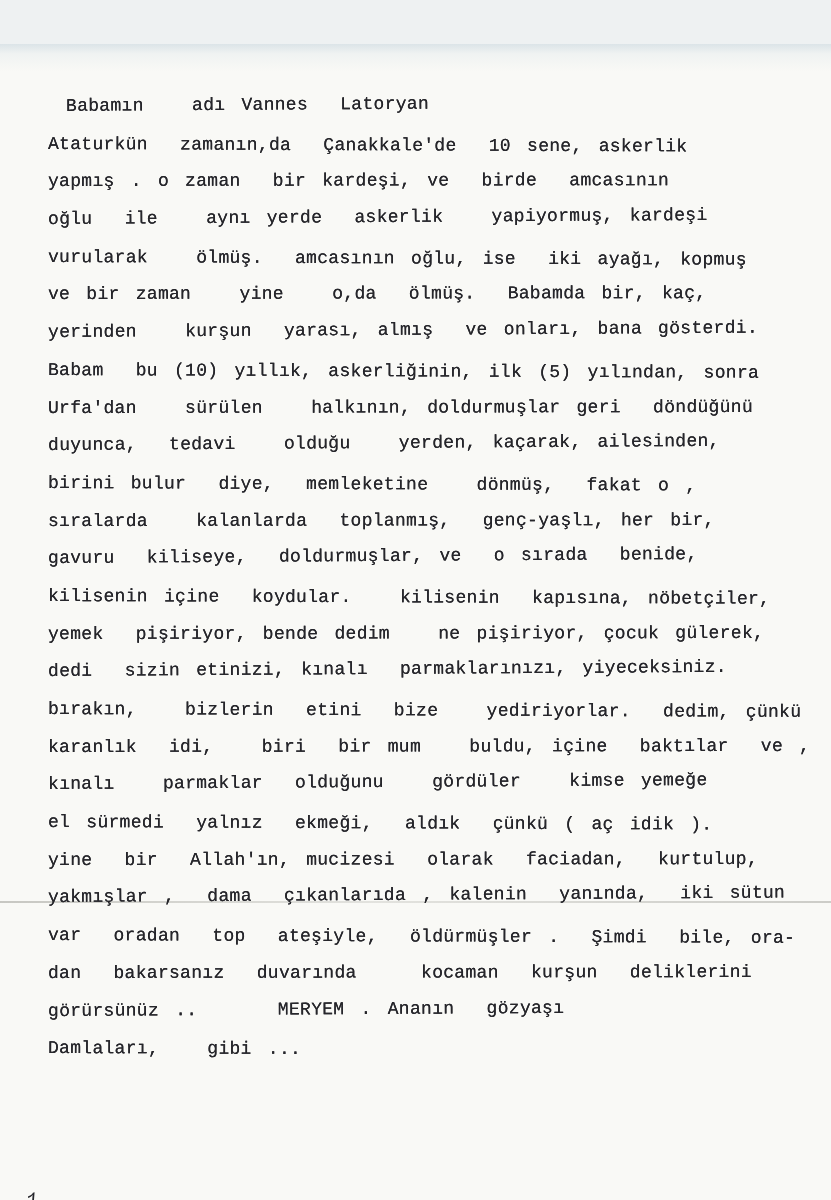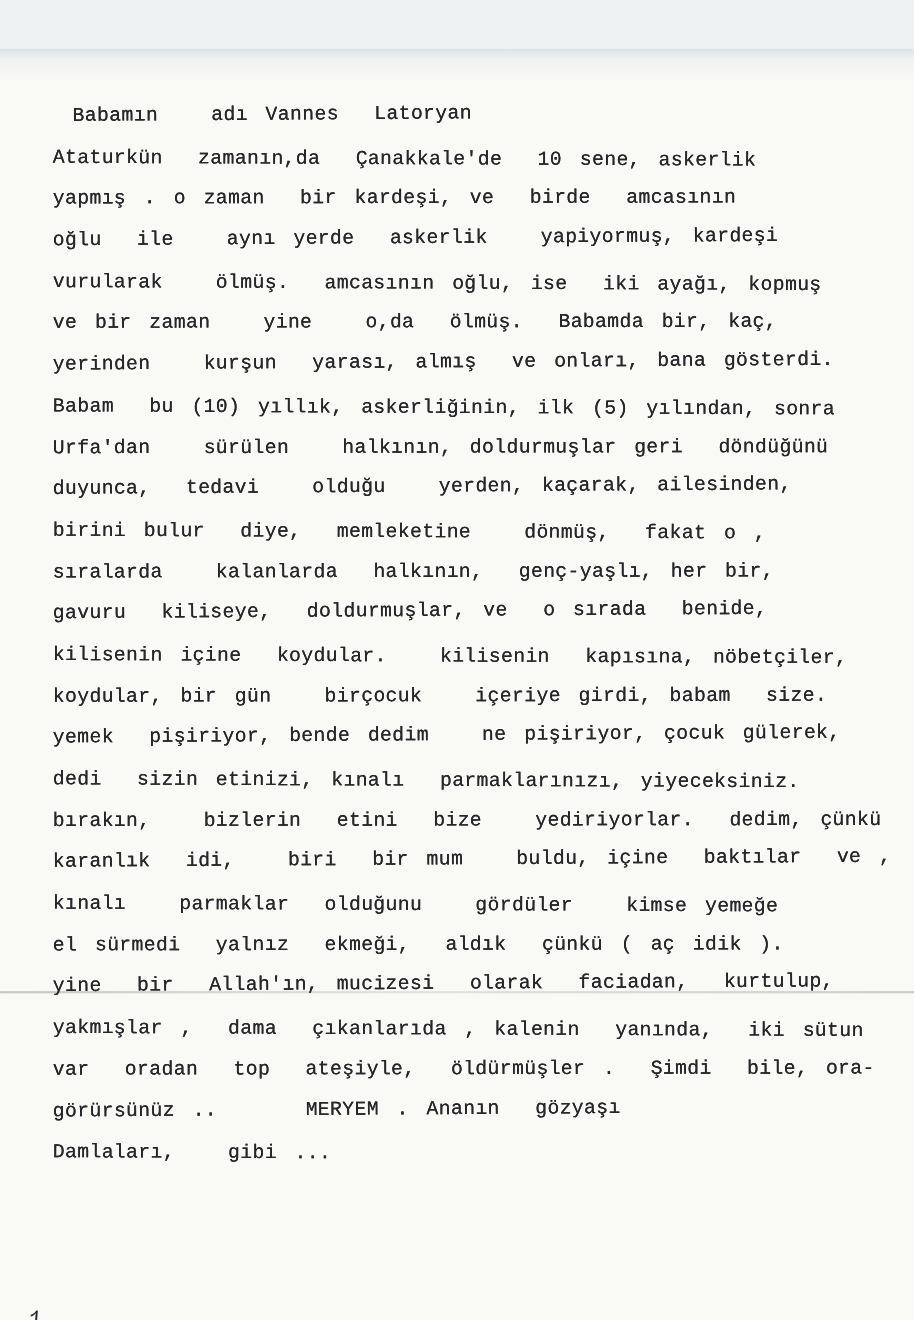--- a/index.html
+++ b/index.html
@@ -121,33 +121,33 @@
       <div class="line">Ataturkün  zamanın,da  Çanakkale'de  10 sene, askerlik</div>
       <div class="line">yapmış . o zaman  bir kardeşi, ve  birde  amcasının</div>
       <div class="line">oğlu  ile   aynı yerde  askerlik   yapiyormuş, kardeşi</div>
       <div class="line">vurularak   ölmüş.  amcasının oğlu, ise  iki ayağı, kopmuş</div>
       <div class="line">ve bir zaman   yine   o,da  ölmüş.  Babamda bir, kaç,</div>
       <div class="line">yerinden   kurşun  yarası, almış  ve onları, bana gösterdi.</div>
       <div class="line">Babam  bu (10) yıllık, askerliğinin, ilk (5) yılından, sonra</div>
       <div class="line">Urfa'dan   sürülen   halkının, doldurmuşlar geri  döndüğünü</div>
       <div class="line">duyunca,  tedavi   olduğu   yerden, kaçarak, ailesinden,</div>
       <div class="line">birini bulur  diye,  memleketine   dönmüş,  fakat o ,</div>
-      <div class="line">sıralarda   kalanlarda  halkının,  genç-yaşlı, her bir,</div>
+      <div class="line">sıralarda   kalanlarda  toplanmış,  genç-yaşlı, her bir,</div>
       <div class="line">gavuru  kiliseye,  doldurmuşlar, ve  o sırada  benide,</div>
       <div class="line">kilisenin içine  koydular.   kilisenin  kapısına, nöbetçiler,</div>
-      <div class="line">koydular, bir gün   birçocuk   içeriye girdi, babam  size.</div>
       <div class="line">yemek  pişiriyor, bende dedim   ne pişiriyor, çocuk gülerek,</div>
       <div class="line">dedi  sizin etinizi, kınalı  parmaklarınızı, yiyeceksiniz.</div>
       <div class="line">bırakın,   bizlerin  etini  bize   yediriyorlar.  dedim, çünkü</div>
       <div class="line">karanlık  idi,   biri  bir mum   buldu, içine  baktılar  ve ,</div>
       <div class="line">kınalı   parmaklar  olduğunu   gördüler   kimse yemeğe</div>
       <div class="line">el sürmedi  yalnız  ekmeği,  aldık  çünkü ( aç idik ).</div>
       <div class="line">yine  bir  Allah'ın, mucizesi  olarak  faciadan,  kurtulup,</div>
       <div class="line">yakmışlar ,  dama  çıkanlarıda , kalenin  yanında,  iki sütun</div>
       <div class="line">var  oradan  top  ateşiyle,  öldürmüşler .  Şimdi  bile, ora-</div>
+      <div class="line">dan  bakarsanız  duvarında    kocaman  kurşun  deliklerini</div>
       <div class="line">görürsünüz ..     MERYEM . Ananın  gözyaşı</div>
       <div class="line">Damlaları,   gibi ...</div>
     </div>
   <div class="page-number">1</div>
   <div class="smudge s1"></div>
   <div class="smudge s2"></div>
   <div class="edge-bottom"></div>
 </div>
 
 </body></html>

